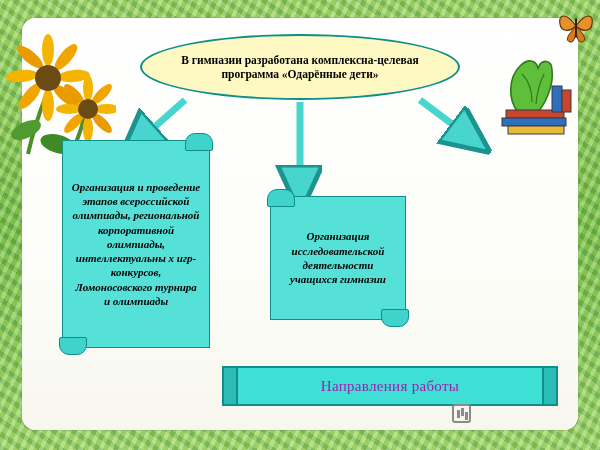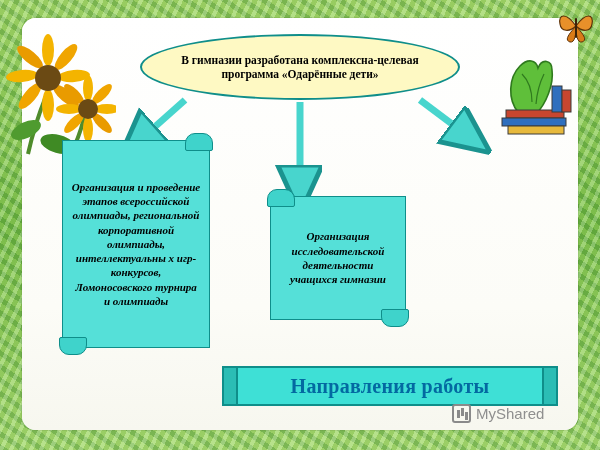--- a/index.html
+++ b/index.html
@@ -117,24 +117,23 @@
     width: 308px;
     height: 40px;
     background: #3ee0d6;
     border: 2px solid #0f8e8a;
     box-sizing: border-box;
     display: flex;
     align-items: center;
     justify-content: center;
   }
   .banner .txt {
-    font-size: 20px;
-    color: #0369a1;
+    font-size: 15px;
+    color: #a21caf;
     letter-spacing: 0.3px;
-    font-weight: bold;
   }
   .banner-end {
     position: absolute;
     top: 366px;
     width: 16px;
     height: 40px;
     background: #2bbdb5;
     border: 2px solid #0f8e8a;
     box-sizing: border-box;
   }
@@ -290,16 +289,15 @@
 
 
   <div class="banner-end" id="banner-end-l"></div>
   <div class="banner-end" id="banner-end-r"></div>
   <div class="banner">
     <div class="txt">Направления работы</div>
   </div>
 
   <div class="watermark">
     <div class="wm-logo"></div>
-    <div class="wm-text">MyShared</div>
   </div>
 
 </div>
 
 </body></html>

